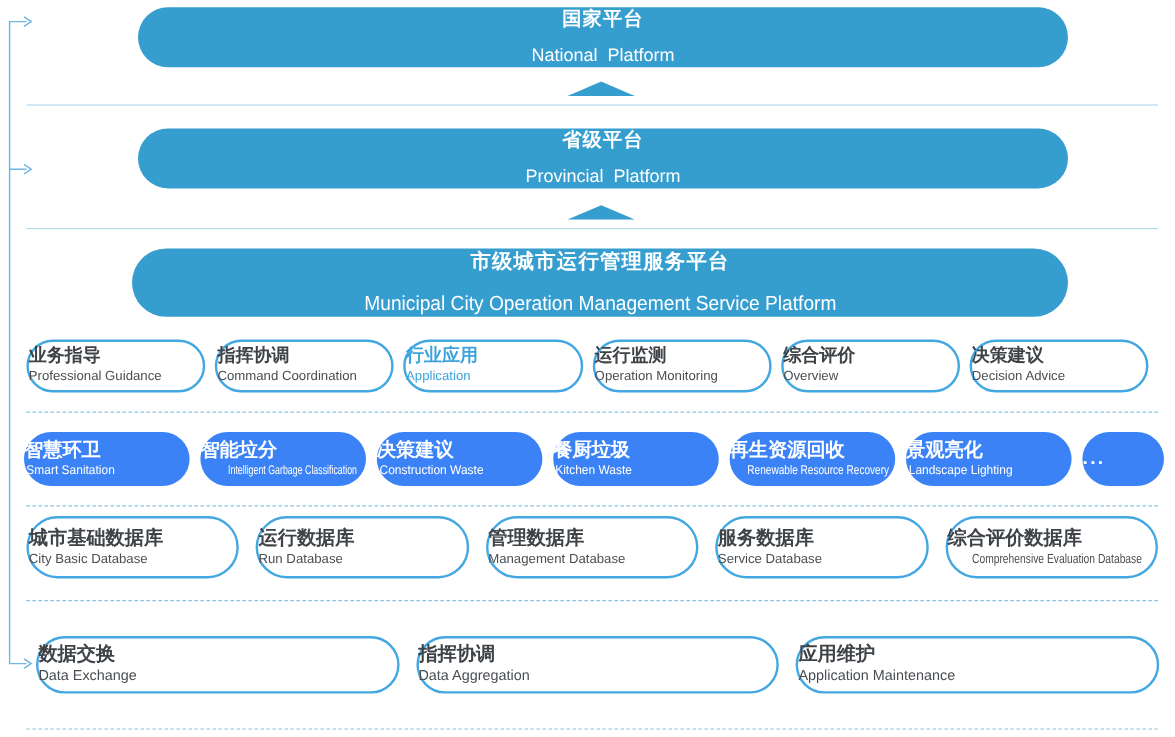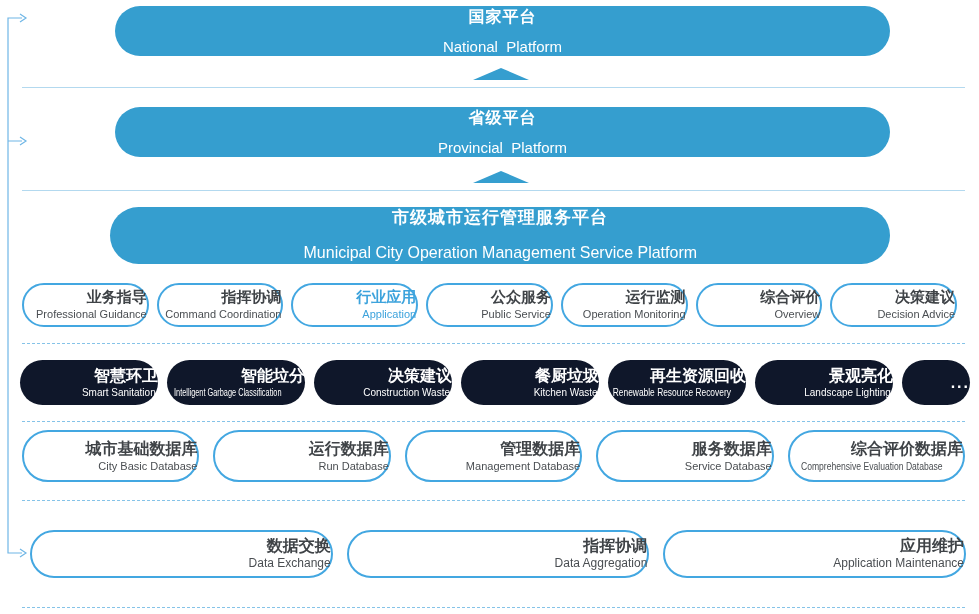--- a/index.html
+++ b/index.html
@@ -17,27 +17,27 @@
   
   .tri{position:absolute;width:0;height:0;border-left:28px solid transparent;
     border-right:28px solid transparent;border-bottom:12px solid #359ECF;}
 
   
   .sep{position:absolute;left:22px;width:943px;height:0;border-top:1px solid #B3D9EF;}
   .sep.dash{border-top:1px dashed #85C3E8;}
 
   
   .row{position:absolute;display:flex;}
-  .pill{flex:1;display:flex;flex-direction:column;align-items:flex-end;justify-content:center;
+  .pill{flex:1;display:flex;flex-direction:column;align-items:flex-start;justify-content:center;
     text-align:center;border:2px solid #43A7E1;border-radius:40px;background:#fff;min-width:0;}
   .pill .zh{font-size:16px;font-weight:bold;color:#3F4347;line-height:1.25;white-space:nowrap;}
   .pill .en{font-size:11px;color:#4A4E52;line-height:1.3;white-space:nowrap;}
   .pill.hl .zh,.pill.hl .en{color:#3DA3DC;}
 
-  .pill.solid{border:none;background:#0f172a;}
+  .pill.solid{border:none;background:#3b82f6;}
   .pill.solid .zh{color:#fff;font-size:16px;}
   .pill.solid .en{color:#fff;font-size:10.5px;transform:scaleX(.95);transform-origin:center;}
   .pill.more{flex:0 0 68px;}
   .pill.more .zh{letter-spacing:2px;}
 
   .cond70{transform:scaleX(.70) !important;}
   .cond80{transform:scaleX(.80) !important;}
   .cond78{display:inline-block;transform:scaleX(.78);transform-origin:center;}
 
   .row-func{left:22px;top:283px;width:935px;height:44px;gap:8px;}
@@ -94,24 +94,20 @@
       <span class="zh">业务指导</span>
       <span class="en">Professional Guidance</span>
     </div>
     <div class="pill">
       <span class="zh">指挥协调</span>
       <span class="en">Command Coordination</span>
     </div>
     <div class="pill hl">
       <span class="zh">行业应用</span>
       <span class="en">Application</span>
-    </div>
-    <div class="pill">
-      <span class="zh">公众服务</span>
-      <span class="en">Public Service</span>
     </div>
     <div class="pill">
       <span class="zh">运行监测</span>
       <span class="en">Operation Monitoring</span>
     </div>
     <div class="pill">
       <span class="zh">综合评价</span>
       <span class="en">Overview</span>
     </div>
     <div class="pill">

